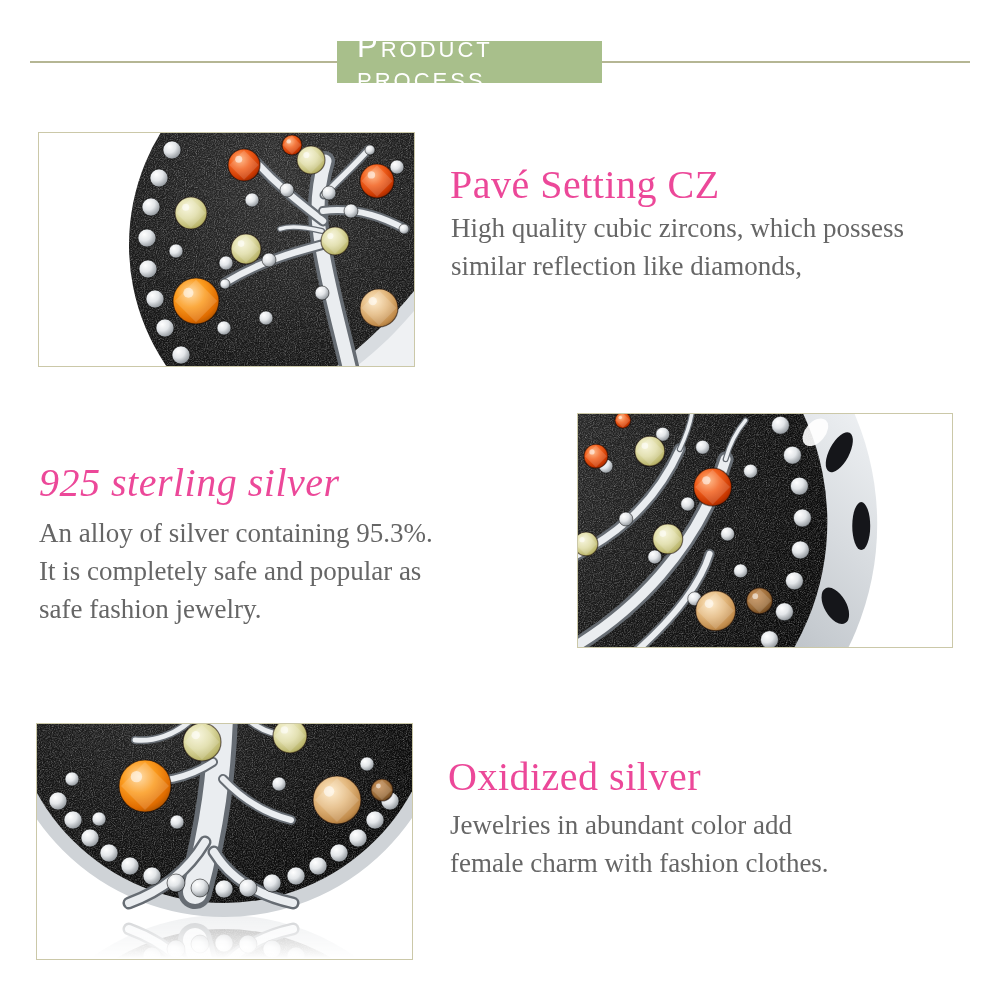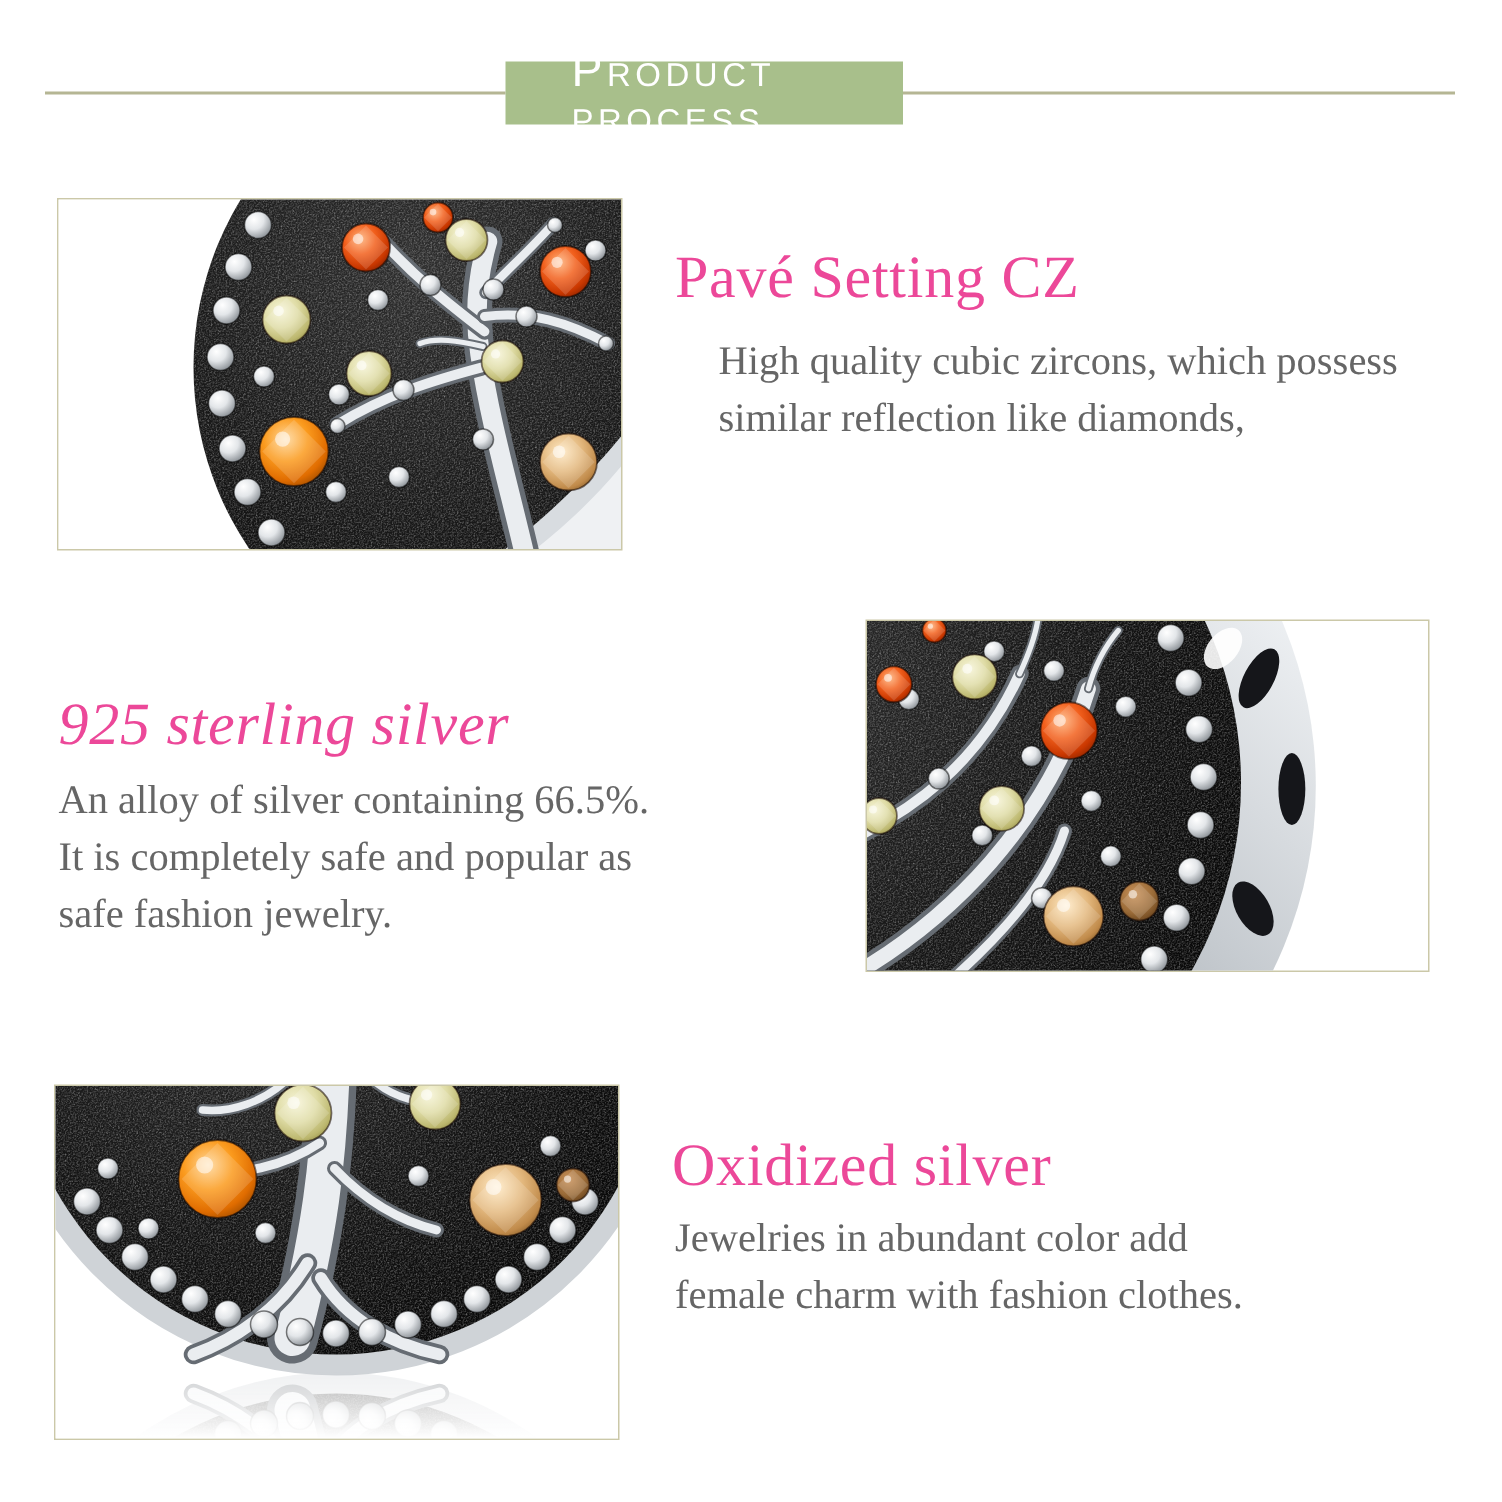--- a/index.html
+++ b/index.html
@@ -3,33 +3,33 @@
 <meta charset="utf-8">
 <style>
   html,body{margin:0;padding:0;background:#fff;}
   #page{position:relative;width:1001px;height:1001px;background:#fff;overflow:hidden;
         font-family:"Liberation Serif", serif;}
   
   .rule{position:absolute;top:61px;height:2px;background:#b5b694;}
   #rule-left{left:30px;width:307px;}
   #rule-right{left:602px;width:368px;}
   #title-bar{position:absolute;left:337px;top:41px;width:265px;height:42px;background:#a8bf8b;
-             display:flex;align-items:center;padding-left:44px;box-sizing:border-box;}
+             display:flex;align-items:center;padding-left:20px;box-sizing:border-box;}
   #title-bar .t{font-family:"Liberation Sans", sans-serif;font-variant:small-caps;
                 font-size:31px;letter-spacing:3px;color:#ffffff;line-height:1;}
   
   .photo{position:absolute;border:1px solid #cbc8a8;background:#fff;}
   .photo svg{display:block;}
   #photo1{left:38px;top:132px;}
   #photo2{left:577px;top:413px;}
   #photo3{left:36px;top:723px;}
   
   .sec-h{position:absolute;font-size:40px;line-height:1.08;color:#ec4899;letter-spacing:0.5px;font-weight:400;}
   .sec-b{position:absolute;font-size:27px;line-height:38px;color:#666666;font-weight:400;}
-  #h1x{left:450px;top:163px;}  #b1x{left:451px;top:221px;margin-left:28px;}
+  #h1x{left:450px;top:163px;}  #b1x{left:451px;top:209px;}
   #h2x{left:39px;top:461px;font-style:italic;}   #b2x{left:39px;top:514px;}
   #h3x{left:448px;top:755px;}  #b3x{left:450px;top:806px;}
   path.br{fill:none;stroke-linecap:round;}
 </style>
 </head>
 <body>
 
 <svg width="0" height="0" style="position:absolute" aria-hidden="true">
   <defs>
     <radialGradient id="gDark" cx="35%" cy="35%" r="80%">
@@ -194,21 +194,21 @@
     </svg>
   </div>
   <div class="sec-h" id="h1x">Pavé Setting CZ</div>
   <div class="sec-b" id="b1x">
     <div>High quality cubic zircons, which possess</div>
     <div>similar reflection like diamonds,</div>
   </div>
 
   <div class="sec-h" id="h2x">925 sterling silver</div>
   <div class="sec-b" id="b2x">
-    <div>An alloy of silver containing 66.5%.</div>
+    <div>An alloy of silver containing 95.3%.</div>
     <div>It is completely safe and popular as</div>
     <div>safe fashion jewelry.</div>
   </div>
   <div class="photo" id="photo2">
     <svg width="374" height="233" viewBox="0 0 375 233">
       <defs>
           <clipPath id="c2">
             <circle cx="-5" cy="108" r="255"></circle>
           </clipPath>
         </defs>

